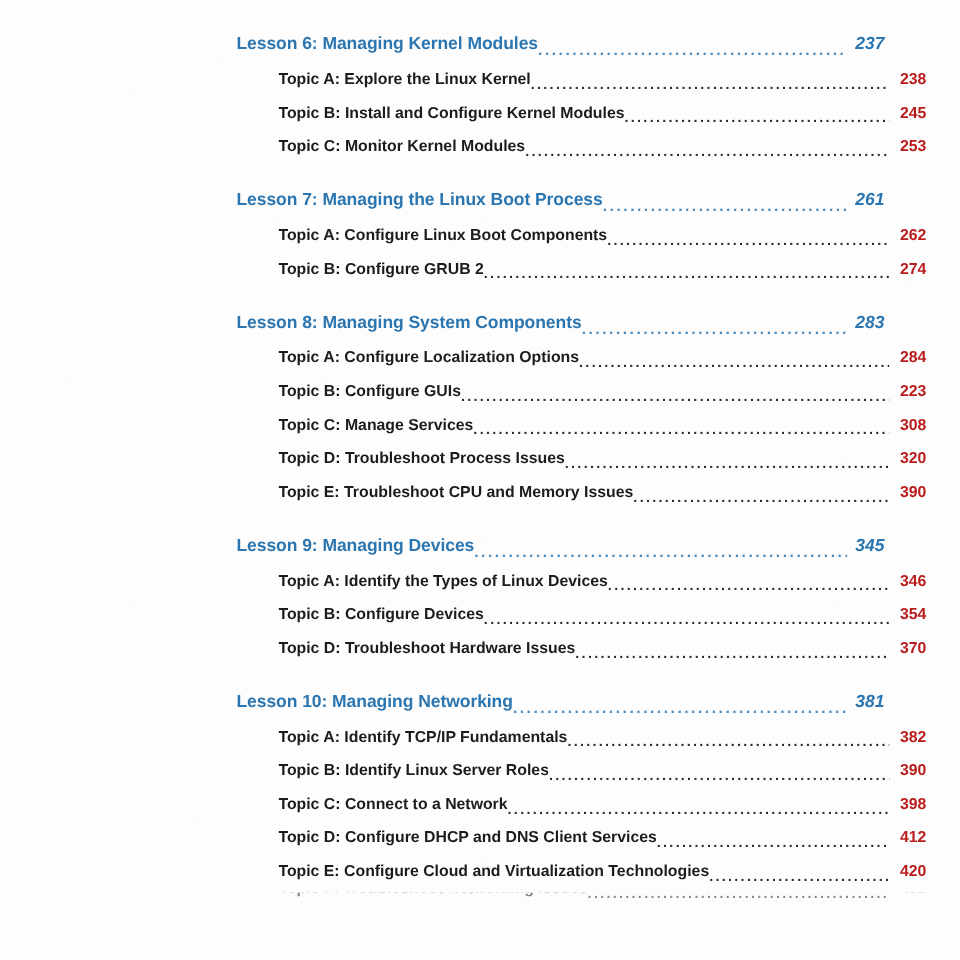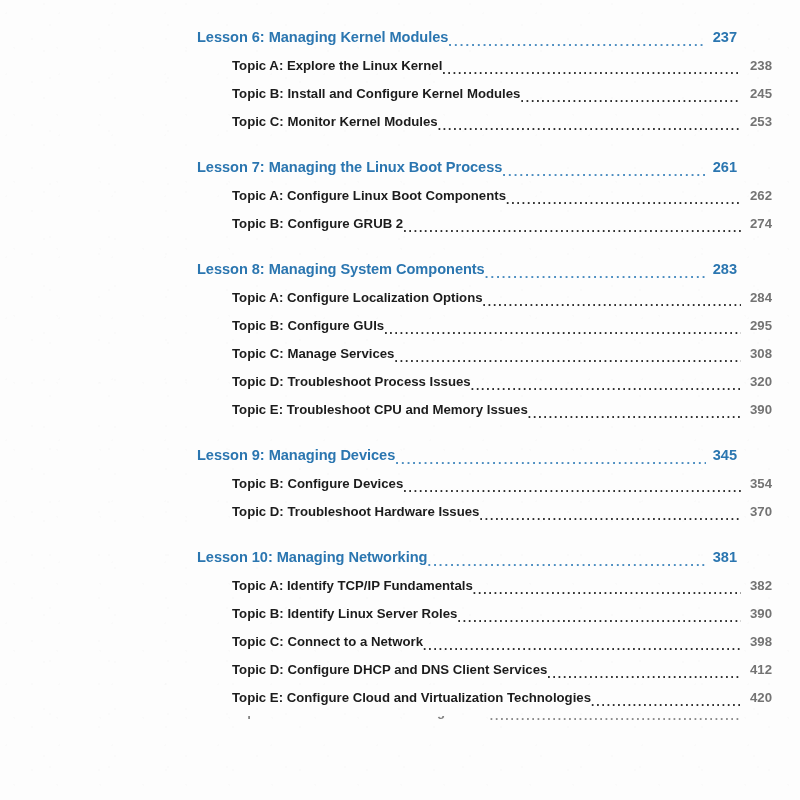--- a/index.html
+++ b/index.html
@@ -92,38 +92,39 @@
   .lesson .leader::before {
     color: #4a8cc0;
     font-size: 13px;
     letter-spacing: 2.1px;
   }
   .lesson .page {
     color: #2b76b0;
     font-size: 14.6px;
     min-width: 30px;
     padding-left: 1px;
+    font-style: italic;
   }
 
   
   .topic {
     color: #1c1c1c;
     font-weight: bold;
     font-size: 13.2px;
     line-height: 20px;
     margin-left: 35px;
     margin-top: 8px;
   }
   .topic .leader::before {
     color: #2c2c2c;
     font-size: 12px;
     letter-spacing: 1.9px;
   }
   .topic .page {
-    color: #737373;
+    color: #b91c1c;
     font-size: 13.2px;
     min-width: 30px;
     padding-left: 1px;
   }
 
   
   .clipped {
     height: 6px;
     overflow: hidden;
     opacity: 0.55;
@@ -181,21 +182,21 @@
         <span class="page">283</span>
       </div>
       <div class="entry topic">
         <span class="title">Topic A: Configure Localization Options</span>
         <span class="leader"></span>
         <span class="page">284</span>
       </div>
       <div class="entry topic">
         <span class="title">Topic B: Configure GUIs</span>
         <span class="leader"></span>
-        <span class="page">295</span>
+        <span class="page">223</span>
       </div>
       <div class="entry topic">
         <span class="title">Topic C: Manage Services</span>
         <span class="leader"></span>
         <span class="page">308</span>
       </div>
       <div class="entry topic">
         <span class="title">Topic D: Troubleshoot Process Issues</span>
         <span class="leader"></span>
         <span class="page">320</span>
@@ -204,20 +205,25 @@
         <span class="title">Topic E: Troubleshoot CPU and Memory Issues</span>
         <span class="leader"></span>
         <span class="page">390</span>
       </div>
     </div>
     <div class="lesson-group">
       <div class="entry lesson">
         <span class="title">Lesson 9: Managing Devices</span>
         <span class="leader"></span>
         <span class="page">345</span>
+      </div>
+      <div class="entry topic">
+        <span class="title">Topic A: Identify the Types of Linux Devices</span>
+        <span class="leader"></span>
+        <span class="page">346</span>
       </div>
       <div class="entry topic">
         <span class="title">Topic B: Configure Devices</span>
         <span class="leader"></span>
         <span class="page">354</span>
       </div>
       <div class="entry topic">
         <span class="title">Topic D: Troubleshoot Hardware Issues</span>
         <span class="leader"></span>
         <span class="page">370</span>

